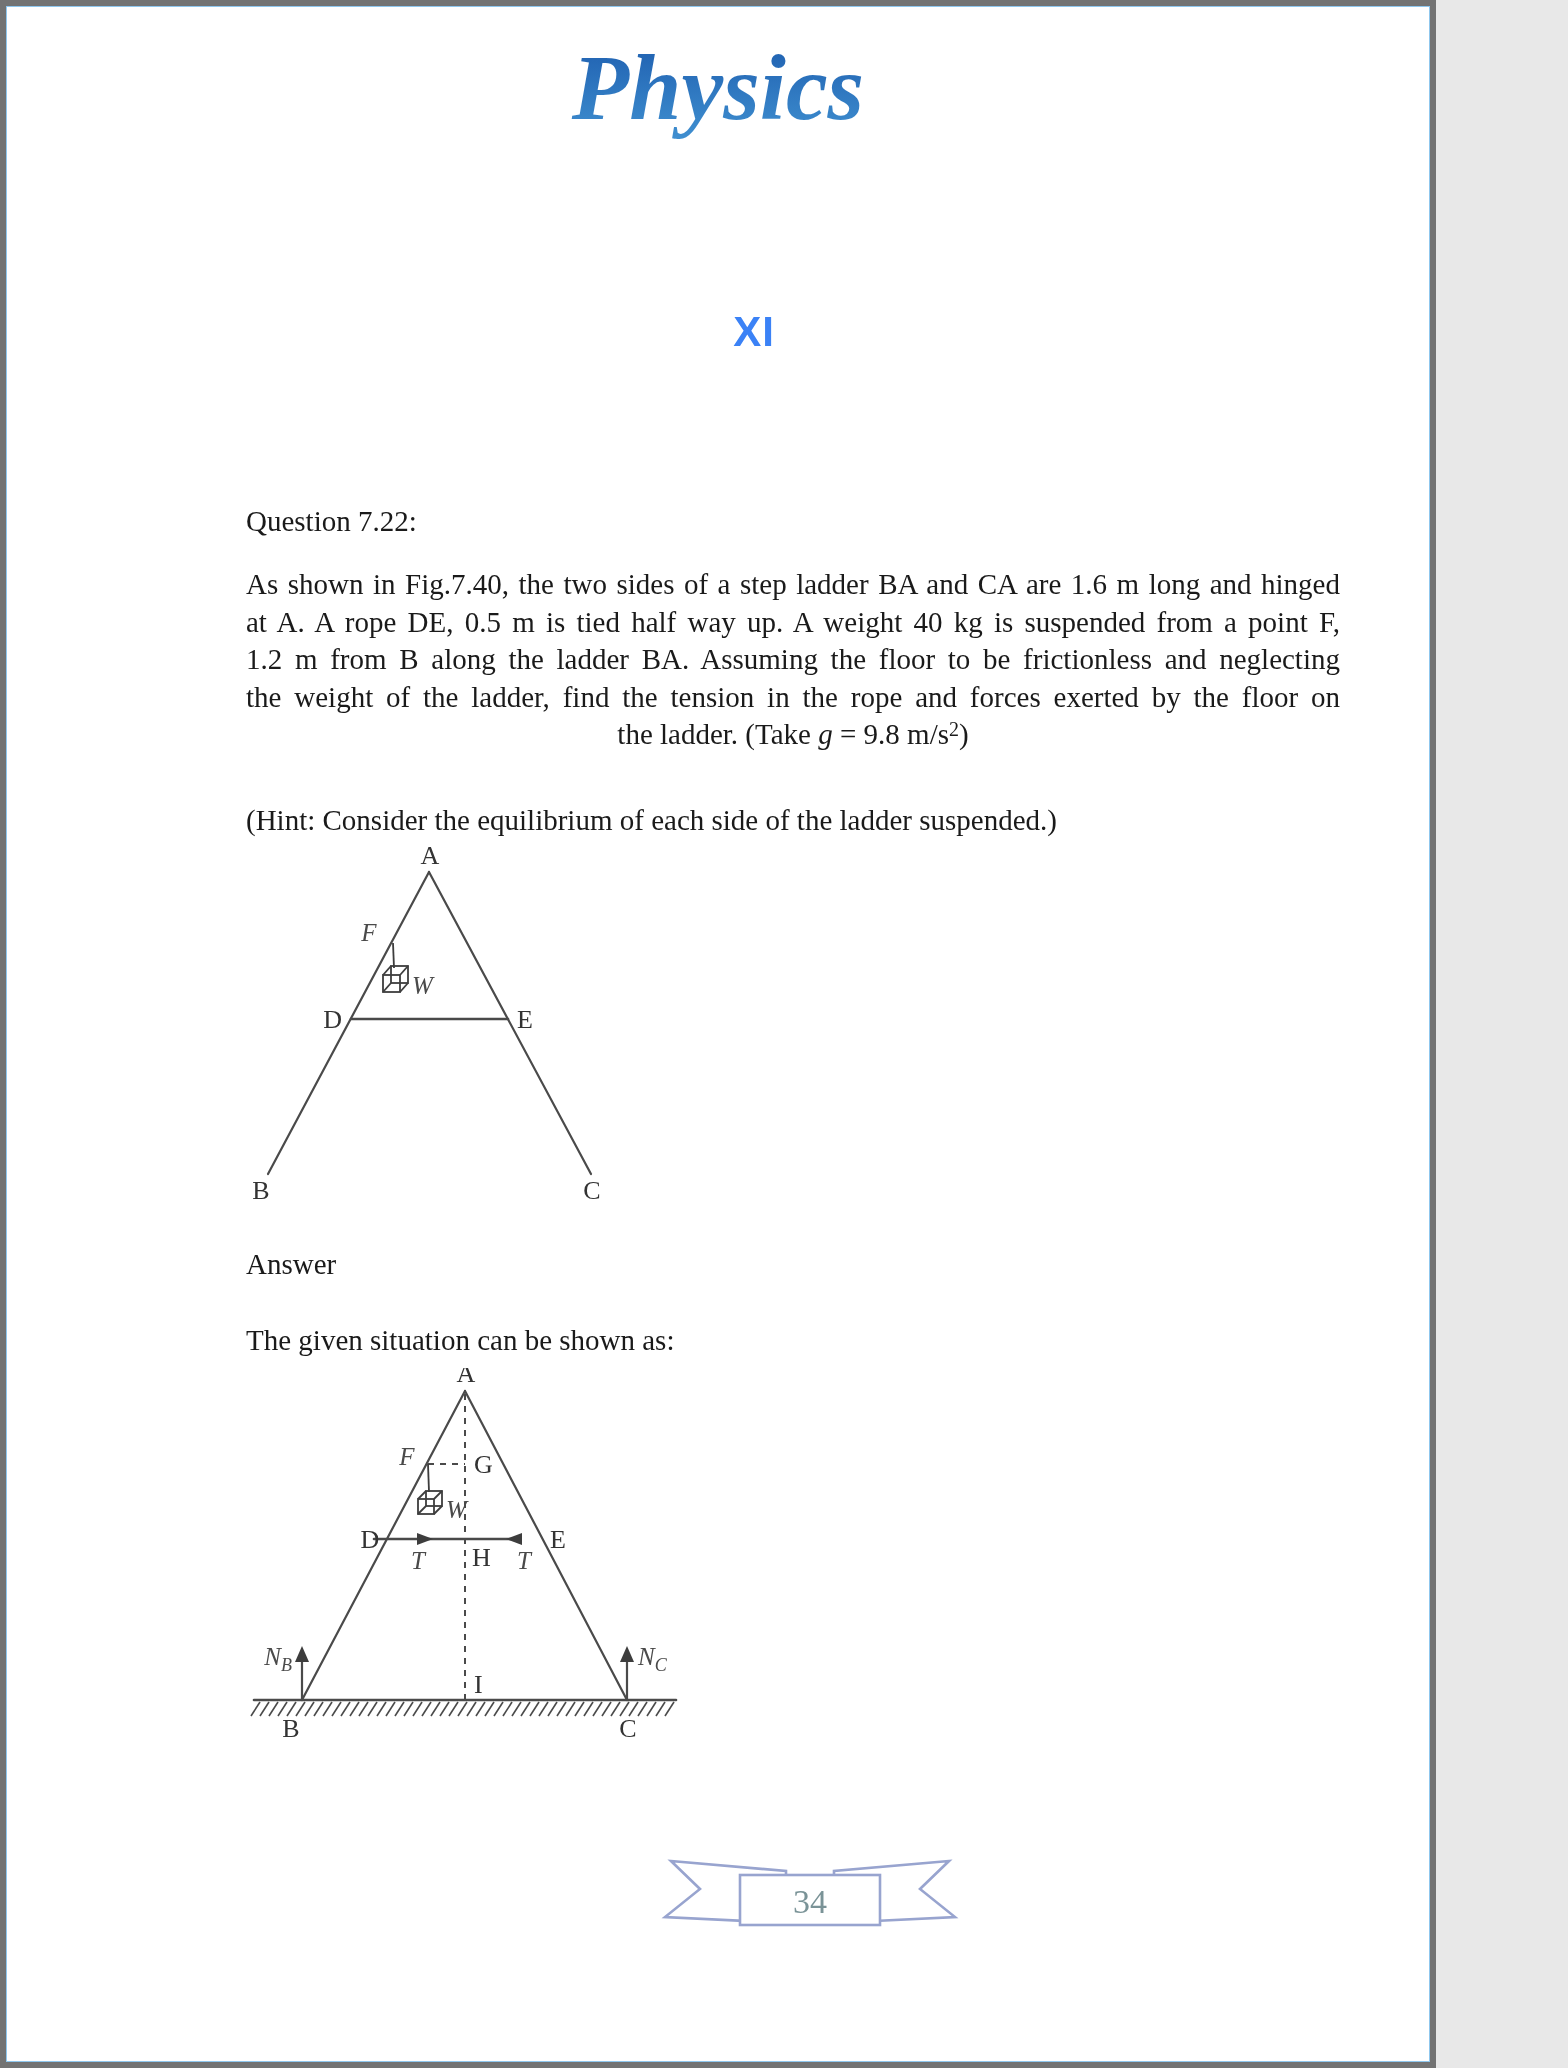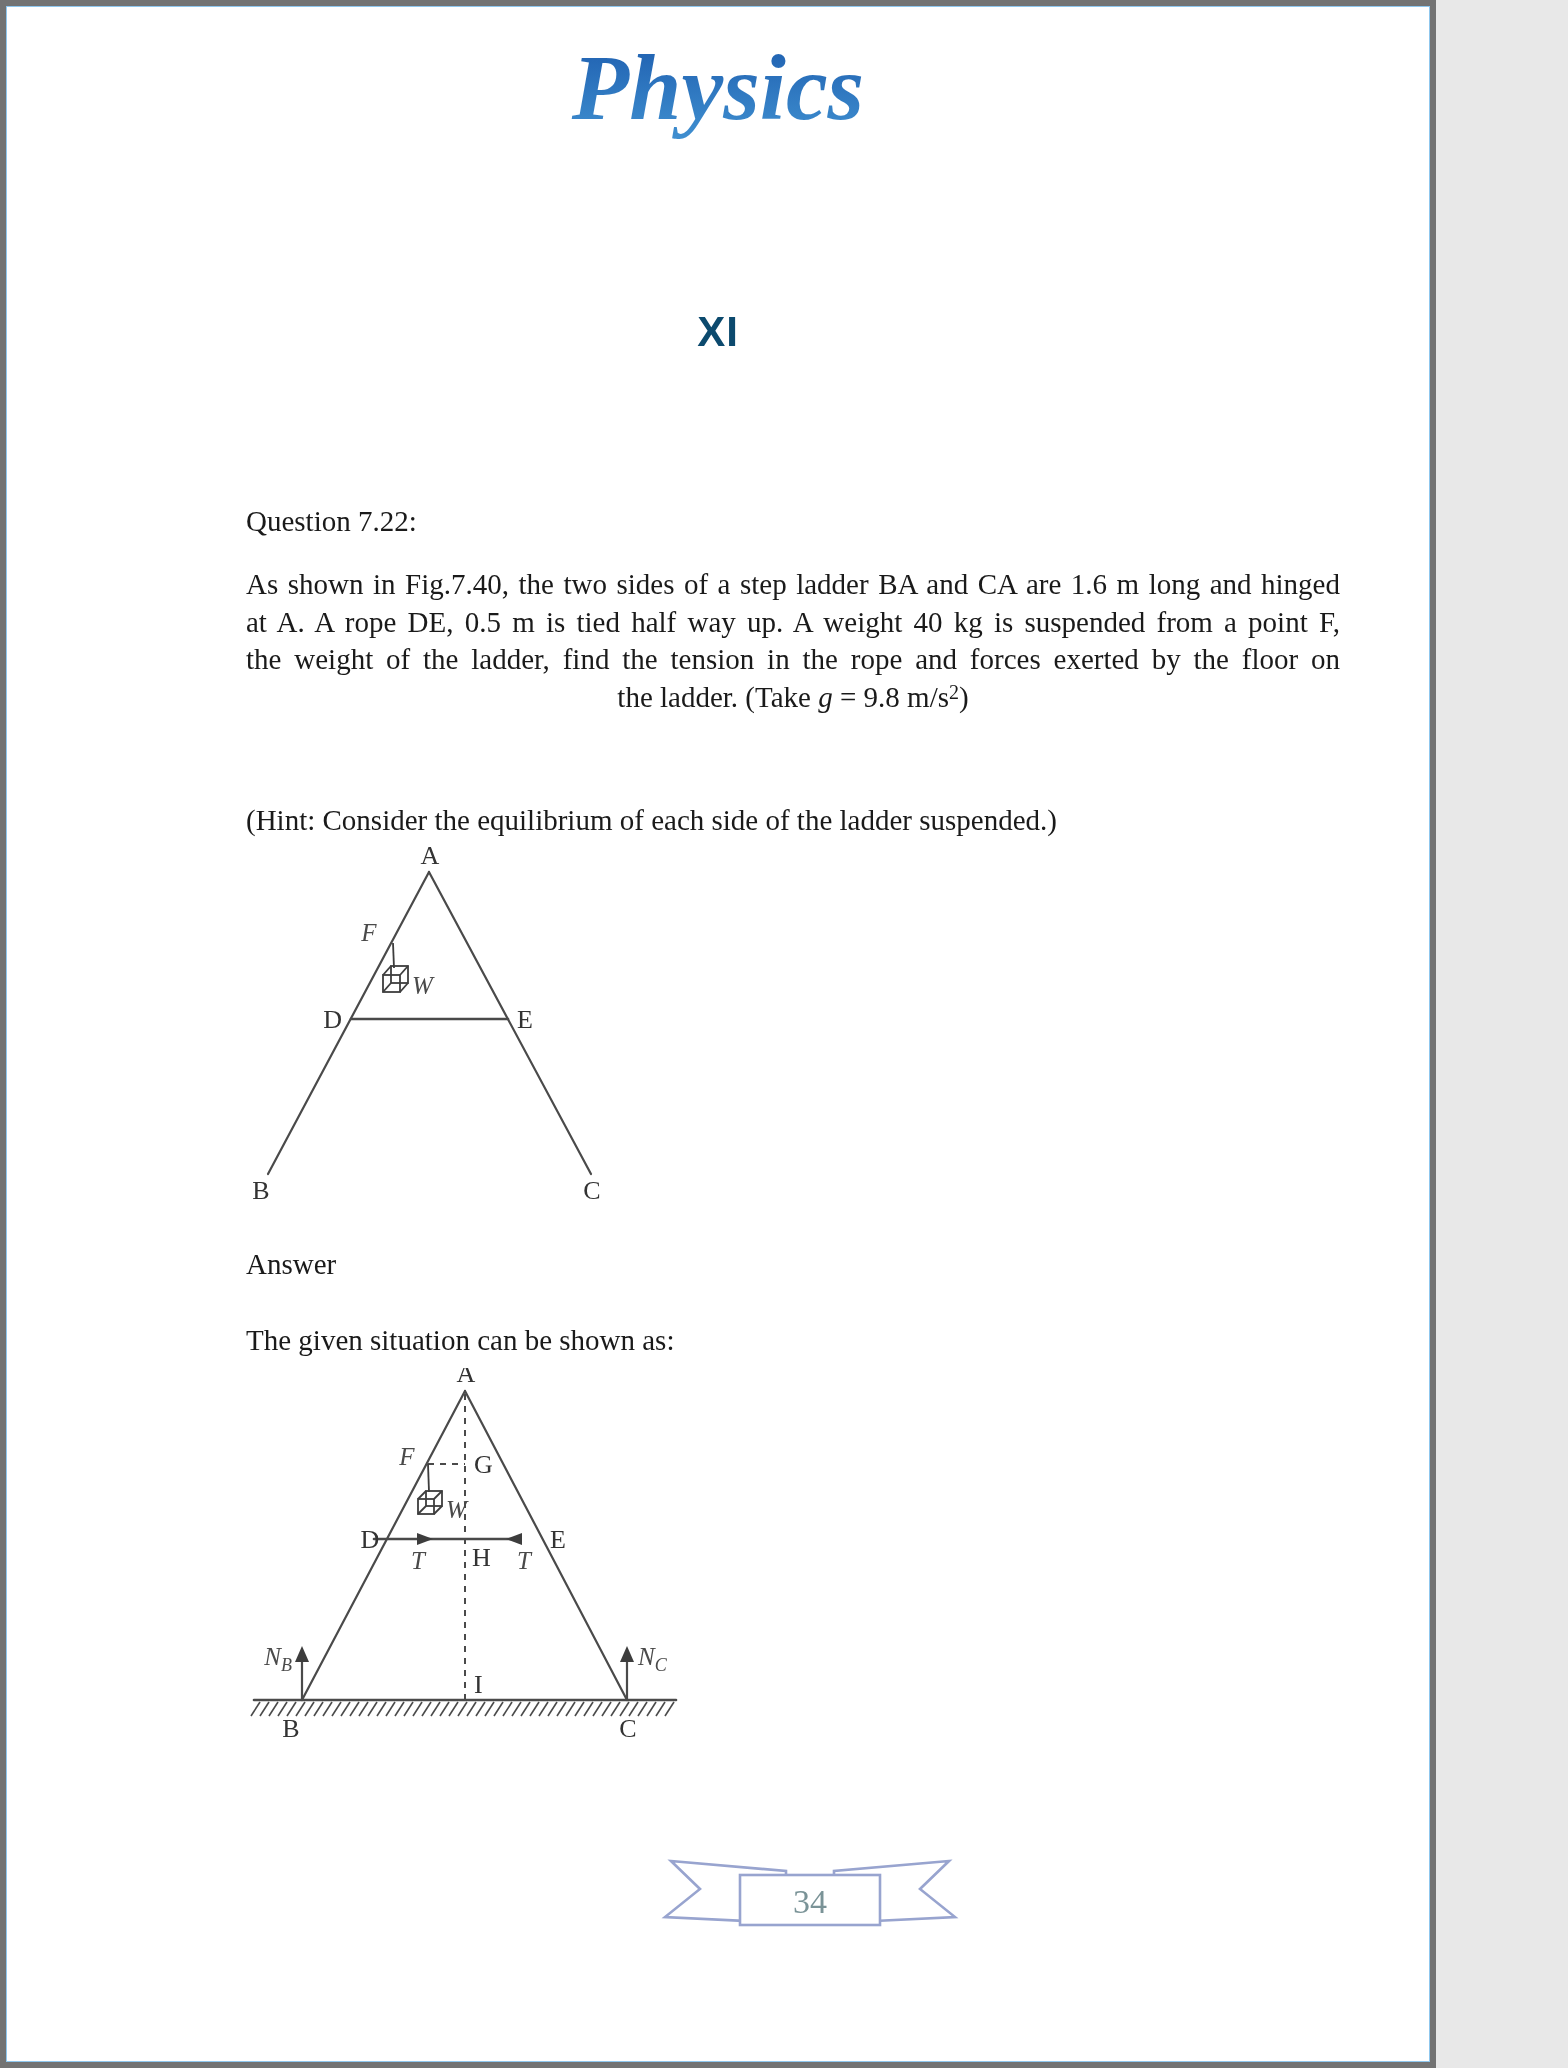--- a/index.html
+++ b/index.html
@@ -30,21 +30,21 @@
   }
   #chapter-line{
     top:238px;
     font-size:42px;font-weight:bold;font-style:italic;
     color:#e9316f;
   }
   #class-label{
     top:302px;
     font-family:"Liberation Sans", sans-serif;
     font-size:42px;font-weight:bold;
-    color:#0c4a6e;letter-spacing:1px;
+    color:#3b82f6;letter-spacing:1px;margin-left:36px;
   }
   #section-heading{
     top:398px;
     font-size:48px;font-weight:bold;
     color:#38b7e3;
   }
   .body-text{font-size:29px;line-height:37.5px;}
   #question-label{position:absolute;left:240px;top:497px;}
   #question-para{position:absolute;left:240px;top:560px;width:1094px;}
   .jline{text-align:justify;text-align-last:justify;}
@@ -78,20 +78,21 @@
 
 
   <div id="class-label" class="centered">XI</div>
 
 
   <div id="question-label" class="body-text">Question 7.22:</div>
 
   <div id="question-para" class="body-text">
     <div class="jline">As shown in Fig.7.40, the two sides of a step ladder BA and CA are 1.6 m long and hinged</div>
     <div class="jline">at A. A rope DE, 0.5 m is tied half way up. A weight 40 kg is suspended from a point F,</div>
+    <div class="jline">1.2 m from B along the ladder BA. Assuming the floor to be frictionless and neglecting</div>
     <div class="jline">the weight of the ladder, find the tension in the rope and forces exerted by the floor on</div>
     <div class="lastline"><span>the ladder. (Take </span><span class="gsym">g</span><span> = 9.8 m/s</span><span class="supscript">2</span><span>)</span></div>
   </div>
 
   <div id="hint-line" class="body-text">(Hint: Consider the equilibrium of each side of the ladder suspended.)</div>
 
   <svg id="figure1" width="440" height="372" viewBox="0 0 440 372">
     <g>
       <line class="figline" x1="195" y1="28" x2="34" y2="330"></line>
       <line class="figline" x1="195" y1="28" x2="357" y2="330"></line>

